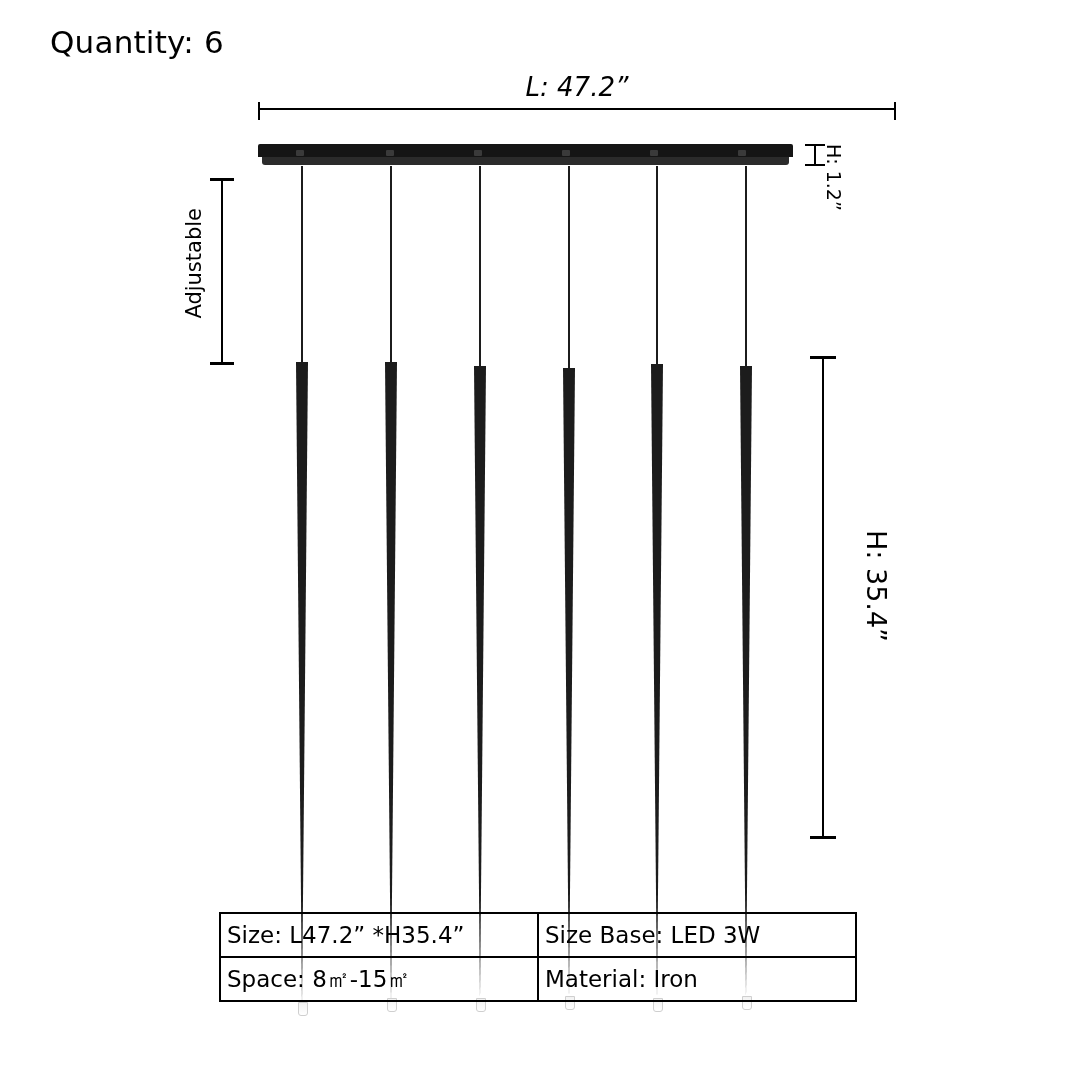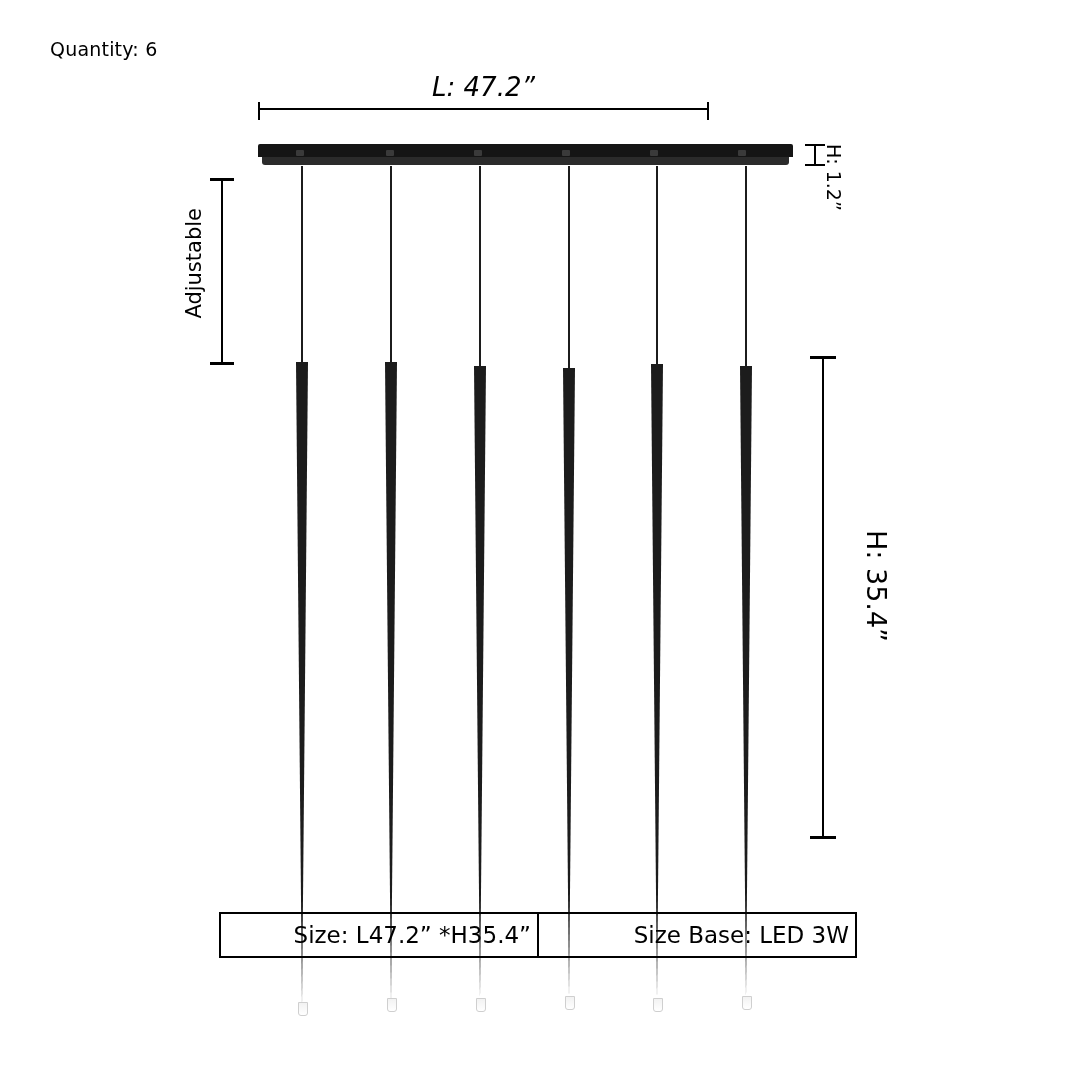--- a/index.html
+++ b/index.html
@@ -13,32 +13,32 @@
     position: relative;
     font-family: "DejaVu Sans", "Liberation Sans", sans-serif;
     color: #000000;
     overflow: hidden;
   }
 
   
   #quantity-label {
     position: absolute;
     left: 50px;
-    top: 38px;
-    font-size: 19px;
+    top: 24px;
+    font-size: 31px;
     letter-spacing: 0.2px;
     white-space: nowrap;
   }
 
   
   #top-dim {
     position: absolute;
     left: 258px;
     top: 98px;
-    width: 451px;
+    width: 638px;
     height: 22px;
     font-style: italic;
   }
   #top-dim .line {
     position: absolute;
     left: 0;
     top: 10px;
     width: 100%;
     height: 2px;
     background: #000;
@@ -235,21 +235,21 @@
     position: absolute;
     left: 219px;
     top: 912px;
     width: 638px;
     border-collapse: collapse;
     table-layout: fixed;
   }
   #spec-table td {
     border: 2px solid #000;
     height: 42px;
-    text-align: right;
+    text-align: left;
     font-size: 23px;
     padding: 0 6px;
     white-space: nowrap;
   }
 </style>
 </head>
 <body>
 
 <div id="quantity-label">Quantity: 6</div>
 
@@ -329,14 +329,18 @@
   <div class="cap-b"></div>
 </div>
 <div id="h-big-label">H: 35.4”</div>
 
 <table id="spec-table">
   <tbody>
     <tr>
       <td>Size: L47.2”  *H35.4”</td>
       <td>Size Base: LED 3W</td>
     </tr>
+    <tr>
+      <td>Space: 8㎡-15㎡</td>
+      <td>Material: Iron</td>
+    </tr>
   </tbody>
 </table>
 
 </body></html>

